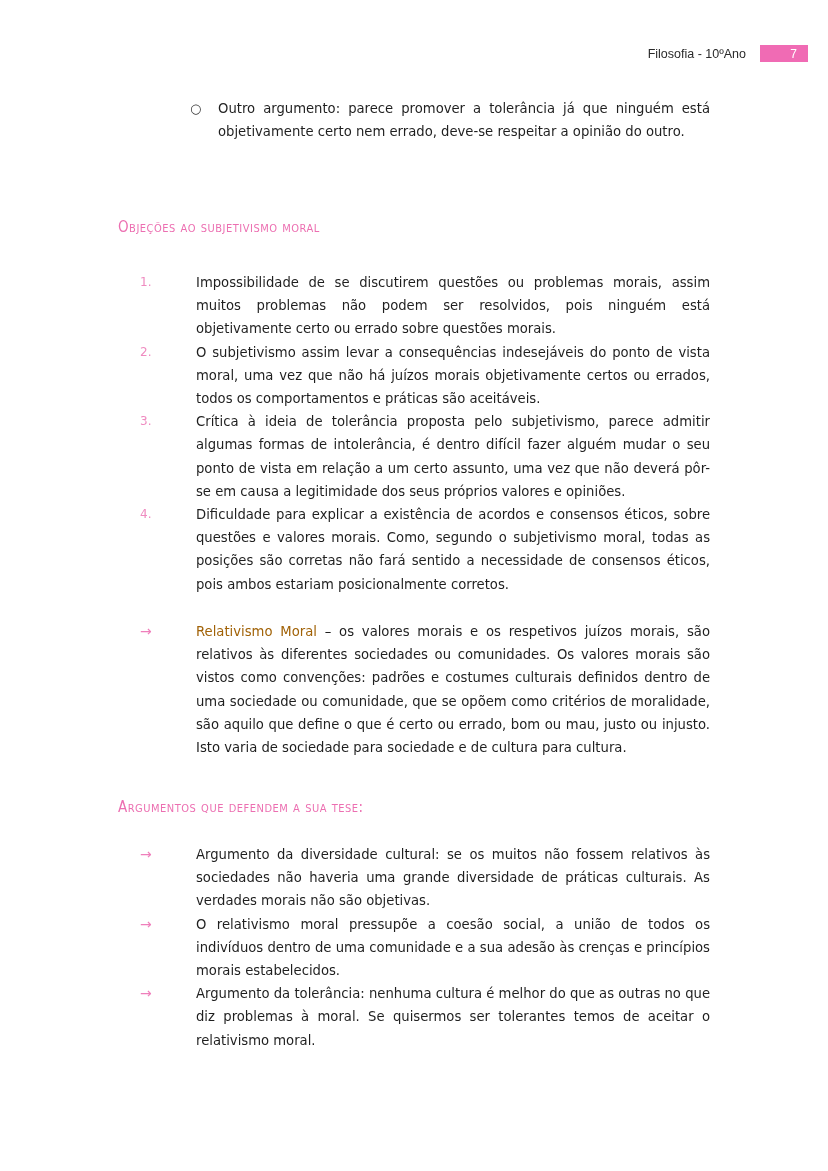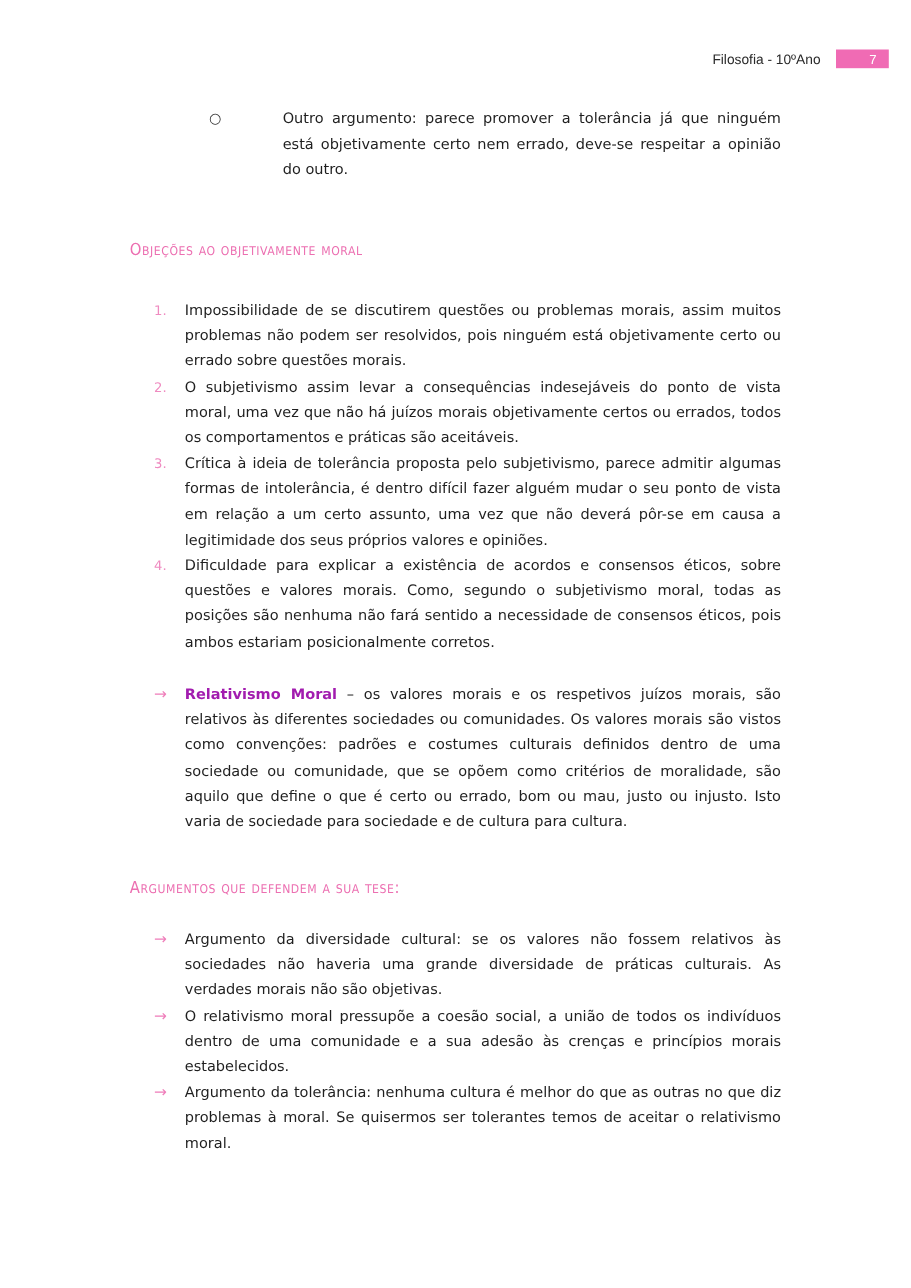--- a/index.html
+++ b/index.html
@@ -56,21 +56,20 @@
     }
     .intro-bullet {
       width: 28px;
       flex: none;
       font-size: 13px;
       color: #333;
       line-height: 23.2px;
     }
     .intro-text {
       flex: 1;
-      margin-left: 39px;
     }
     .section-heading {
       position: absolute;
       left: 118px;
       font-family: "DejaVu Sans Condensed", "DejaVu Sans", sans-serif;
       font-size: 15px;
       letter-spacing: 0.5px;
       color: #ec6fb1;
       font-variant: small-caps;
       font-weight: normal;
@@ -95,75 +94,76 @@
     }
     .arrow {
       width: 28px;
       flex: none;
       color: #ef7fbb;
       font-size: 14px;
       line-height: 23.2px;
     }
     .item-text {
       flex: 1;
+      margin-left: 28px;
     }
     .highlight {
-      color: #a21caf;
-      font-weight: bold;
+      color: #a16207;
+      font-weight: normal;
     }
   </style>
 </head>
 <body>
 
 <div class="header">
   <span class="header-title">Filosofia - 10ºAno</span>
   <span class="page-badge">
     <span>7</span>
   </span>
 </div>
 
 <div class="intro-item body-text">
   <span class="intro-bullet">○</span>
   <span class="intro-text">Outro argumento: parece promover a tolerância já que ninguém está objetivamente certo nem errado, deve-se respeitar a opinião do outro.</span>
 </div>
 
-<h2 class="section-heading" style="top:218px; margin:0;">Objeções ao objetivamente moral</h2>
+<h2 class="section-heading" style="top:218px; margin:0;">Objeções ao subjetivismo moral</h2>
 
 <ol class="list body-text" style="top:271px;">
   <li class="list-item">
     <span class="marker">1.</span>
     <span class="item-text">Impossibilidade de se discutirem questões ou problemas morais, assim muitos problemas não podem ser resolvidos, pois ninguém está objetivamente certo ou errado sobre questões morais.</span>
   </li>
   <li class="list-item">
     <span class="marker">2.</span>
     <span class="item-text">O subjetivismo assim levar a consequências indesejáveis do ponto de vista moral, uma vez que não há juízos morais objetivamente certos ou errados, todos os comportamentos e práticas são aceitáveis.</span>
   </li>
   <li class="list-item">
     <span class="marker">3.</span>
     <span class="item-text">Crítica à ideia de tolerância proposta pelo subjetivismo, parece admitir algumas formas de intolerância, é dentro difícil fazer alguém mudar o seu ponto de vista em relação a um certo assunto, uma vez que não deverá pôr-se em causa a legitimidade dos seus próprios valores e opiniões.</span>
   </li>
   <li class="list-item">
     <span class="marker">4.</span>
-    <span class="item-text">Dificuldade para explicar a existência de acordos e consensos éticos, sobre questões e valores morais. Como, segundo o subjetivismo moral, todas as posições são nenhuma não fará sentido a necessidade de consensos éticos, pois ambos estariam posicionalmente corretos.</span>
+    <span class="item-text">Dificuldade para explicar a existência de acordos e consensos éticos, sobre questões e valores morais. Como, segundo o subjetivismo moral, todas as posições são corretas não fará sentido a necessidade de consensos éticos, pois ambos estariam posicionalmente corretos.</span>
   </li>
 </ol>
 
 <div class="list body-text" style="top:620px;">
   <div class="list-item">
     <span class="arrow">→</span>
     <span class="item-text"><span class="highlight">Relativismo Moral</span><span> – os valores morais e os respetivos juízos morais, são relativos às diferentes sociedades ou comunidades. Os valores morais são vistos como convenções: padrões e costumes culturais definidos dentro de uma sociedade ou comunidade, que se opõem como critérios de moralidade, são aquilo que define o que é certo ou errado, bom ou mau, justo ou injusto. Isto varia de sociedade para sociedade e de cultura para cultura.</span></span>
   </div>
 </div>
 
 <h2 class="section-heading" style="top:798px; margin:0;text-align:center;">Argumentos que defendem a sua tese:</h2>
 
 <ul class="list body-text" style="top:843px;">
   <li class="list-item">
     <span class="arrow">→</span>
-    <span class="item-text">Argumento da diversidade cultural: se os valores não fossem relativos às sociedades não haveria uma grande diversidade de práticas culturais. As verdades morais não são objetivas.</span>
+    <span class="item-text">Argumento da diversidade cultural: se os muitos não fossem relativos às sociedades não haveria uma grande diversidade de práticas culturais. As verdades morais não são objetivas.</span>
   </li>
   <li class="list-item">
     <span class="arrow">→</span>
     <span class="item-text">O relativismo moral pressupõe a coesão social, a união de todos os indivíduos dentro de uma comunidade e a sua adesão às crenças e princípios morais estabelecidos.</span>
   </li>
   <li class="list-item">
     <span class="arrow">→</span>
     <span class="item-text">Argumento da tolerância: nenhuma cultura é melhor do que as outras no que diz problemas à moral. Se quisermos ser tolerantes temos de aceitar o relativismo moral.</span>
   </li>
 </ul>

